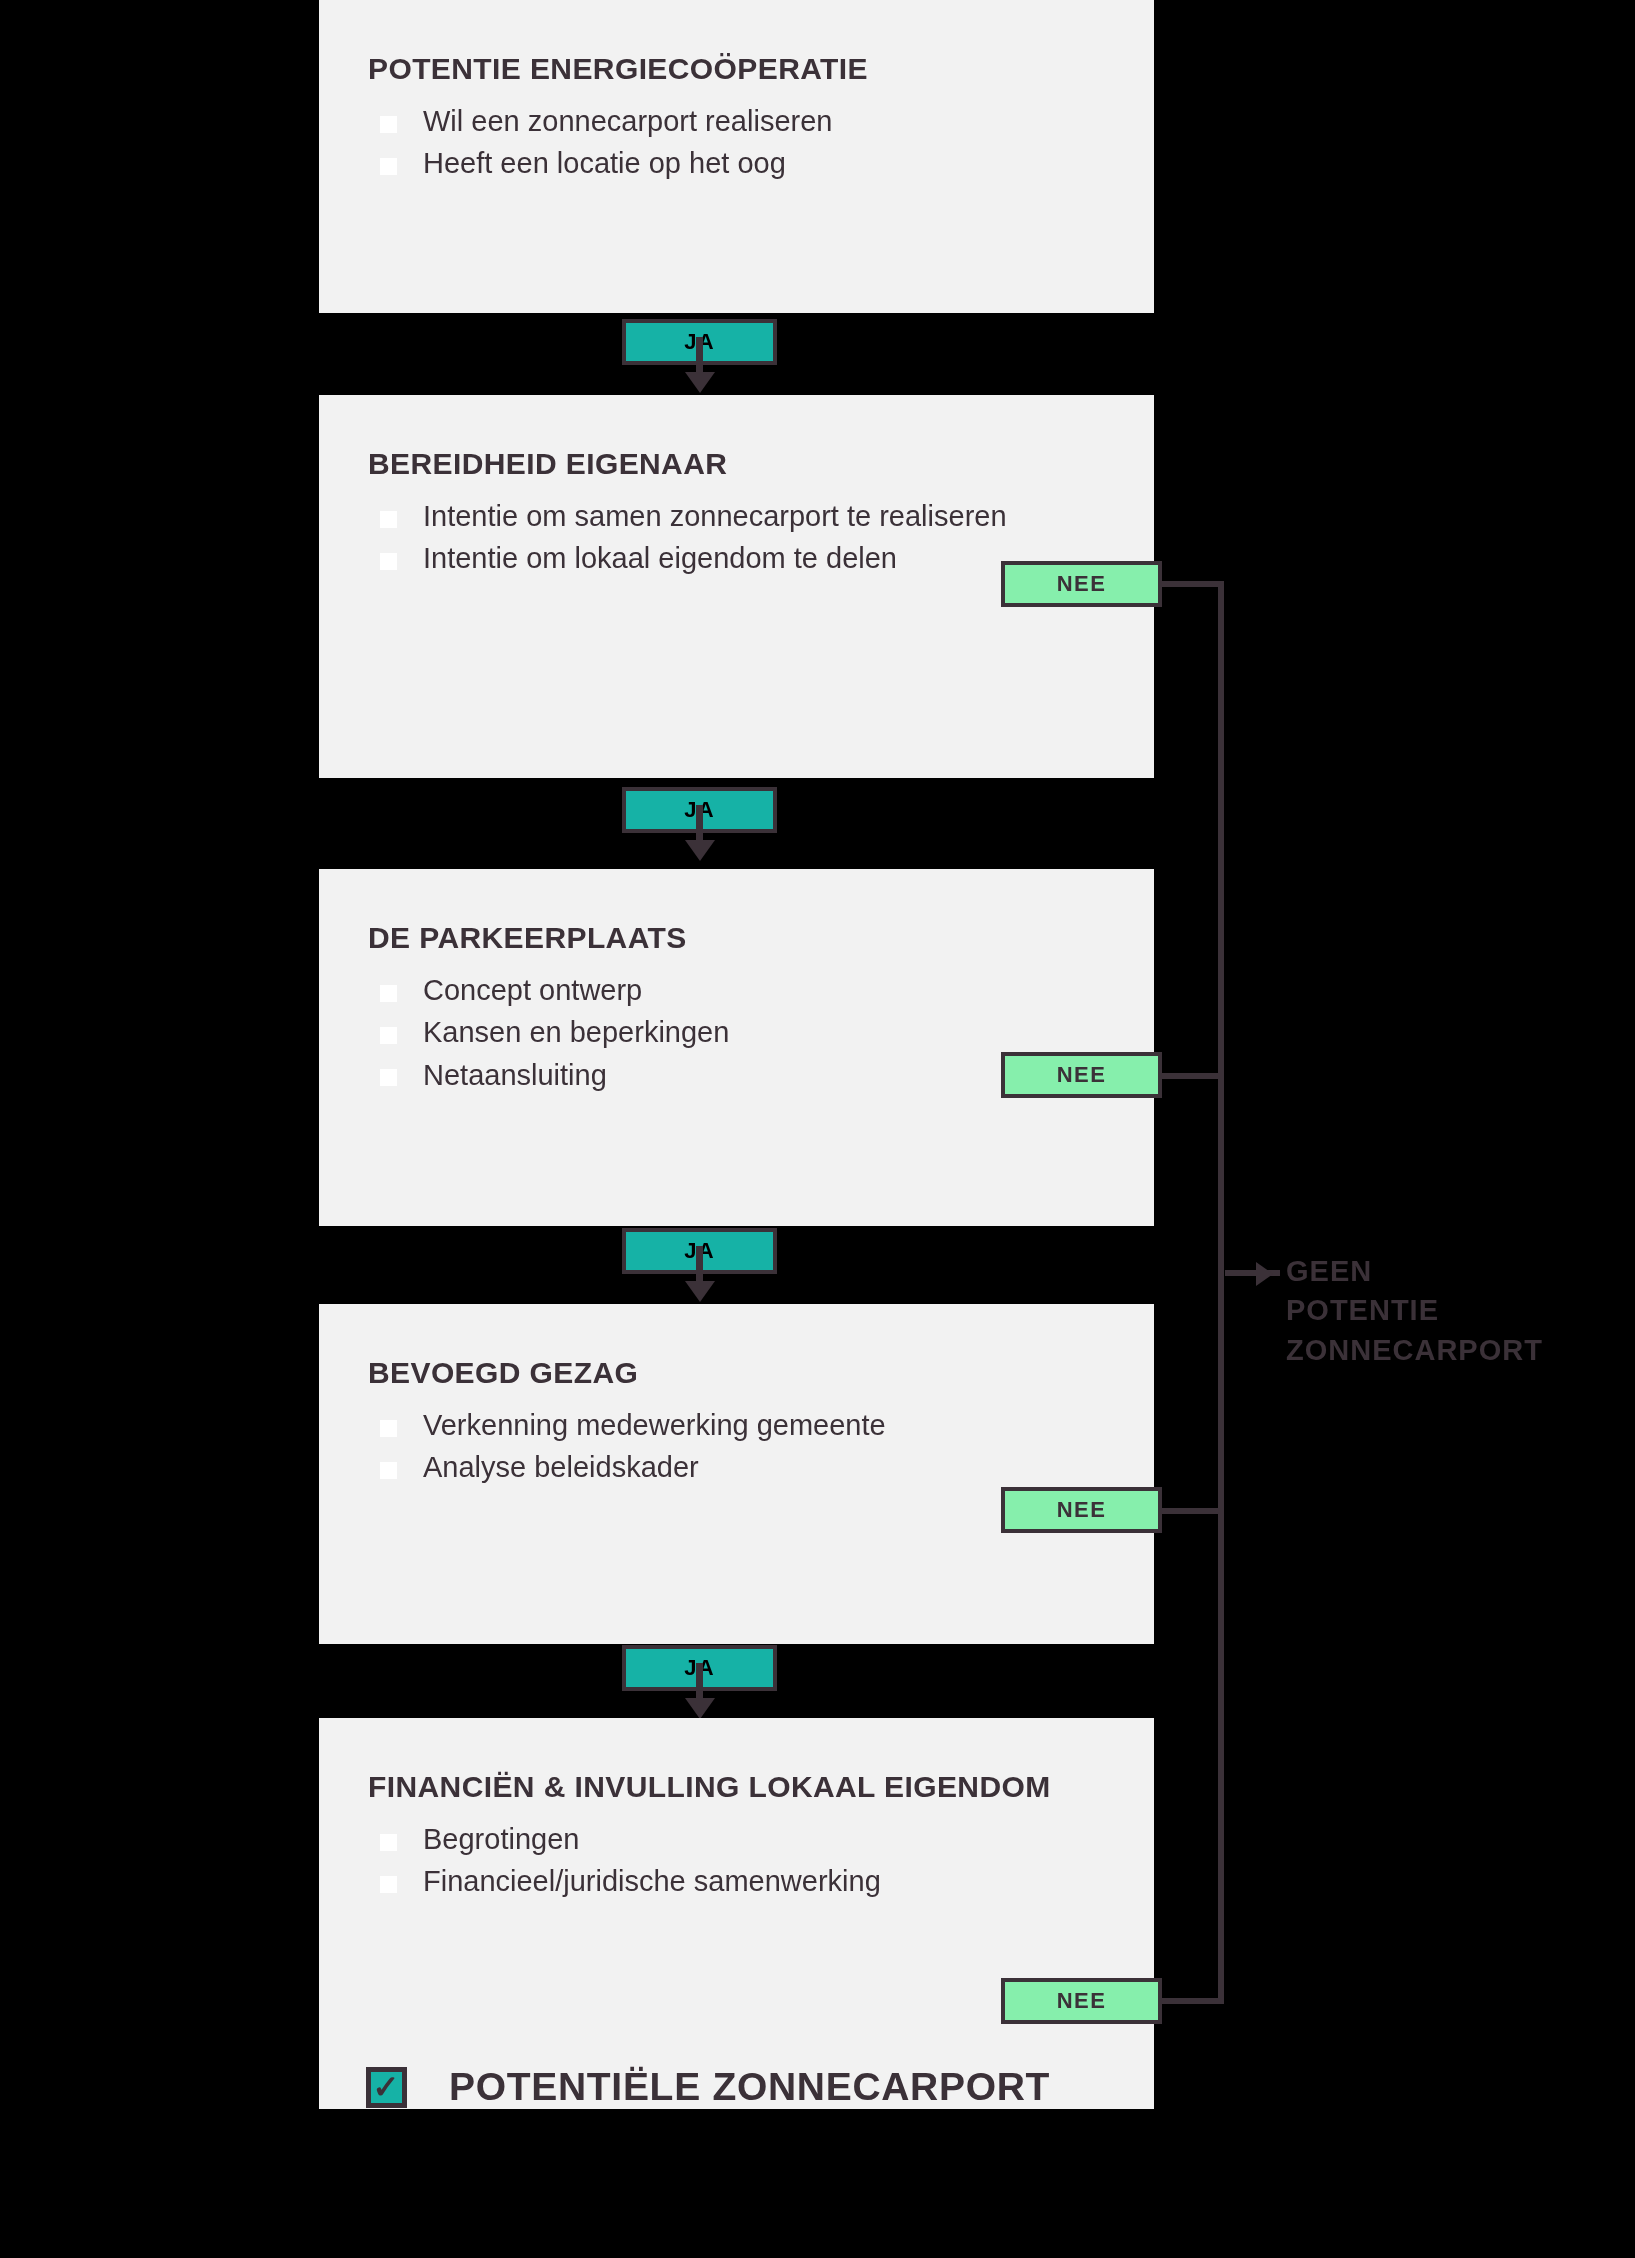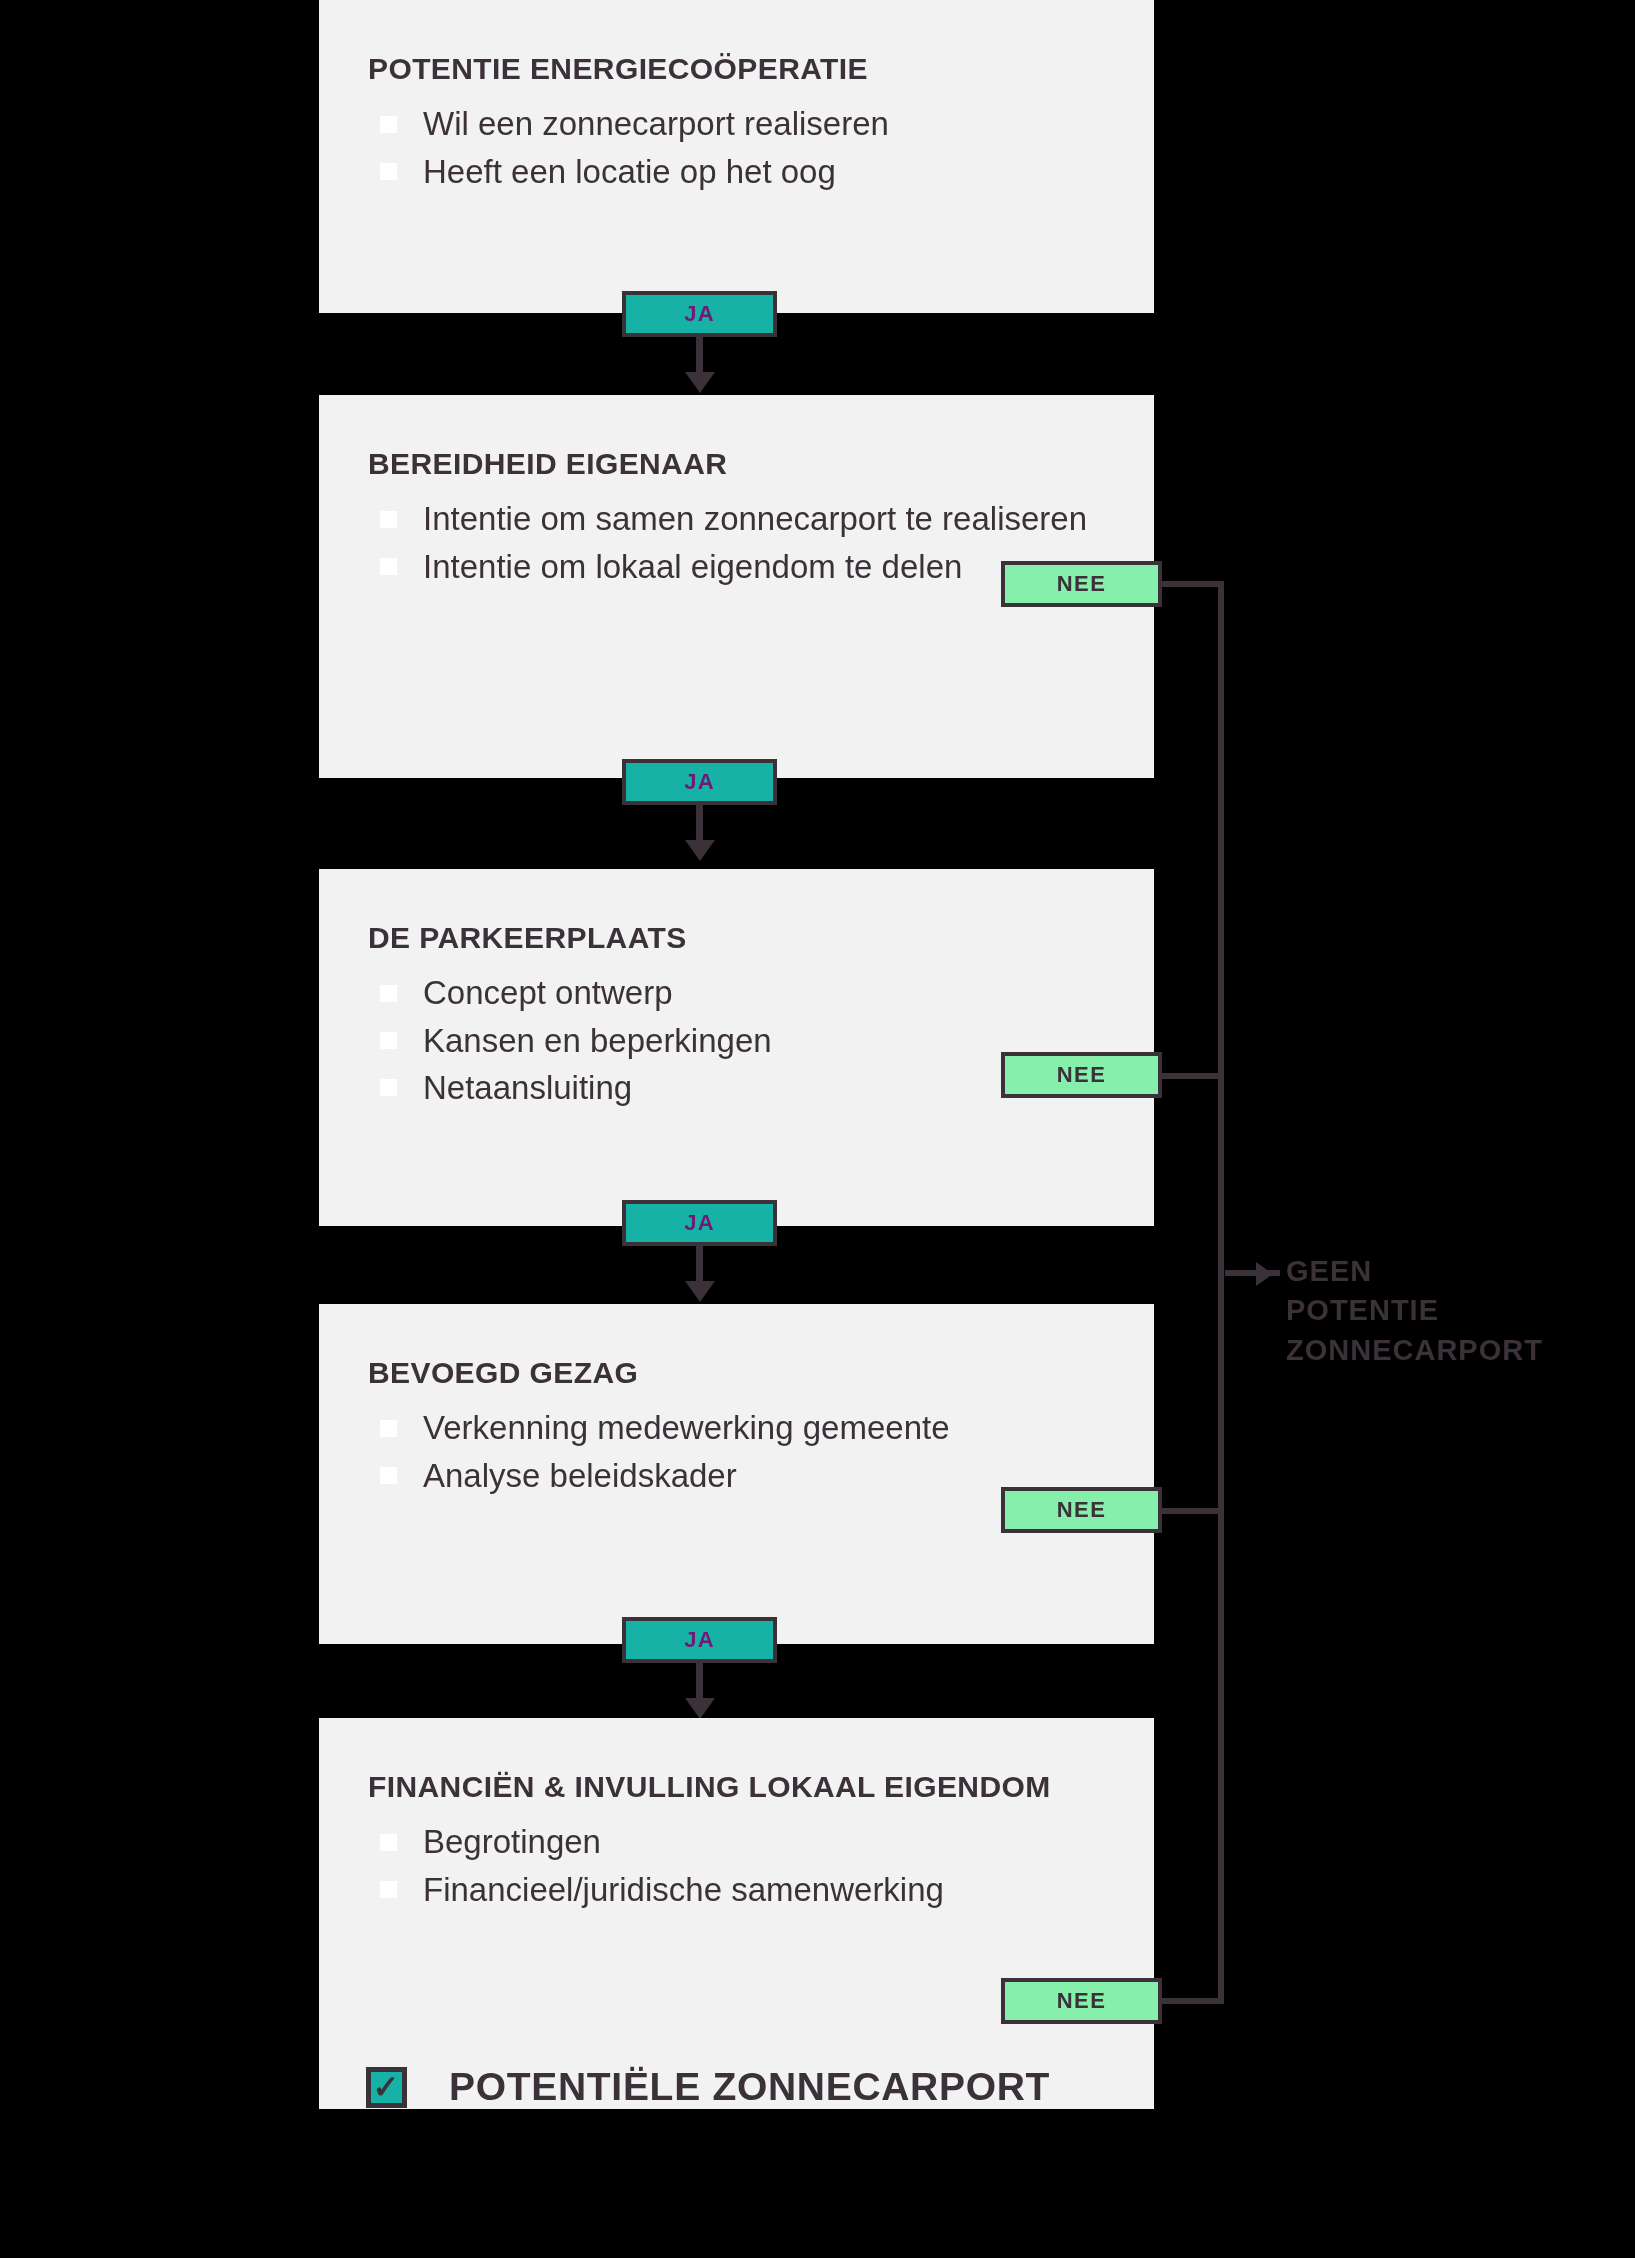--- a/index.html
+++ b/index.html
@@ -39,21 +39,21 @@
     text-transform: uppercase;
   }
   .bullet-list {
     list-style: none;
     margin: 0;
     padding: 0;
   }
   .bullet-item {
     position: relative;
     padding-left: 55px;
-    font-size: 33px;
+    font-size: 29px;
     line-height: 1.33;
     color: #3b3138;
     margin-bottom: 3.5px;
     font-weight: 400;
   }
   .bullet-square {
     position: absolute;
     left: 12.4px;
     top: 13.2px;
     width: 17px;
@@ -73,21 +73,22 @@
     height: 46px;
     background: #16b2a6;
     border: 4.4px solid #3b3138;
     box-sizing: border-box;
     display: flex;
     align-items: center;
     justify-content: center;
     font-weight: bold;
     font-size: 22px;
     letter-spacing: 1.1px;
-    color: #701a75;
+    color: #000000;
+    margin-top: 28px;
   }
   .ja-stem {
     position: absolute;
     left: 50%;
     margin-left: -3.5px;
     top: 46px;
     width: 7px;
     height: 42px;
     background: #3b3138;
   }

